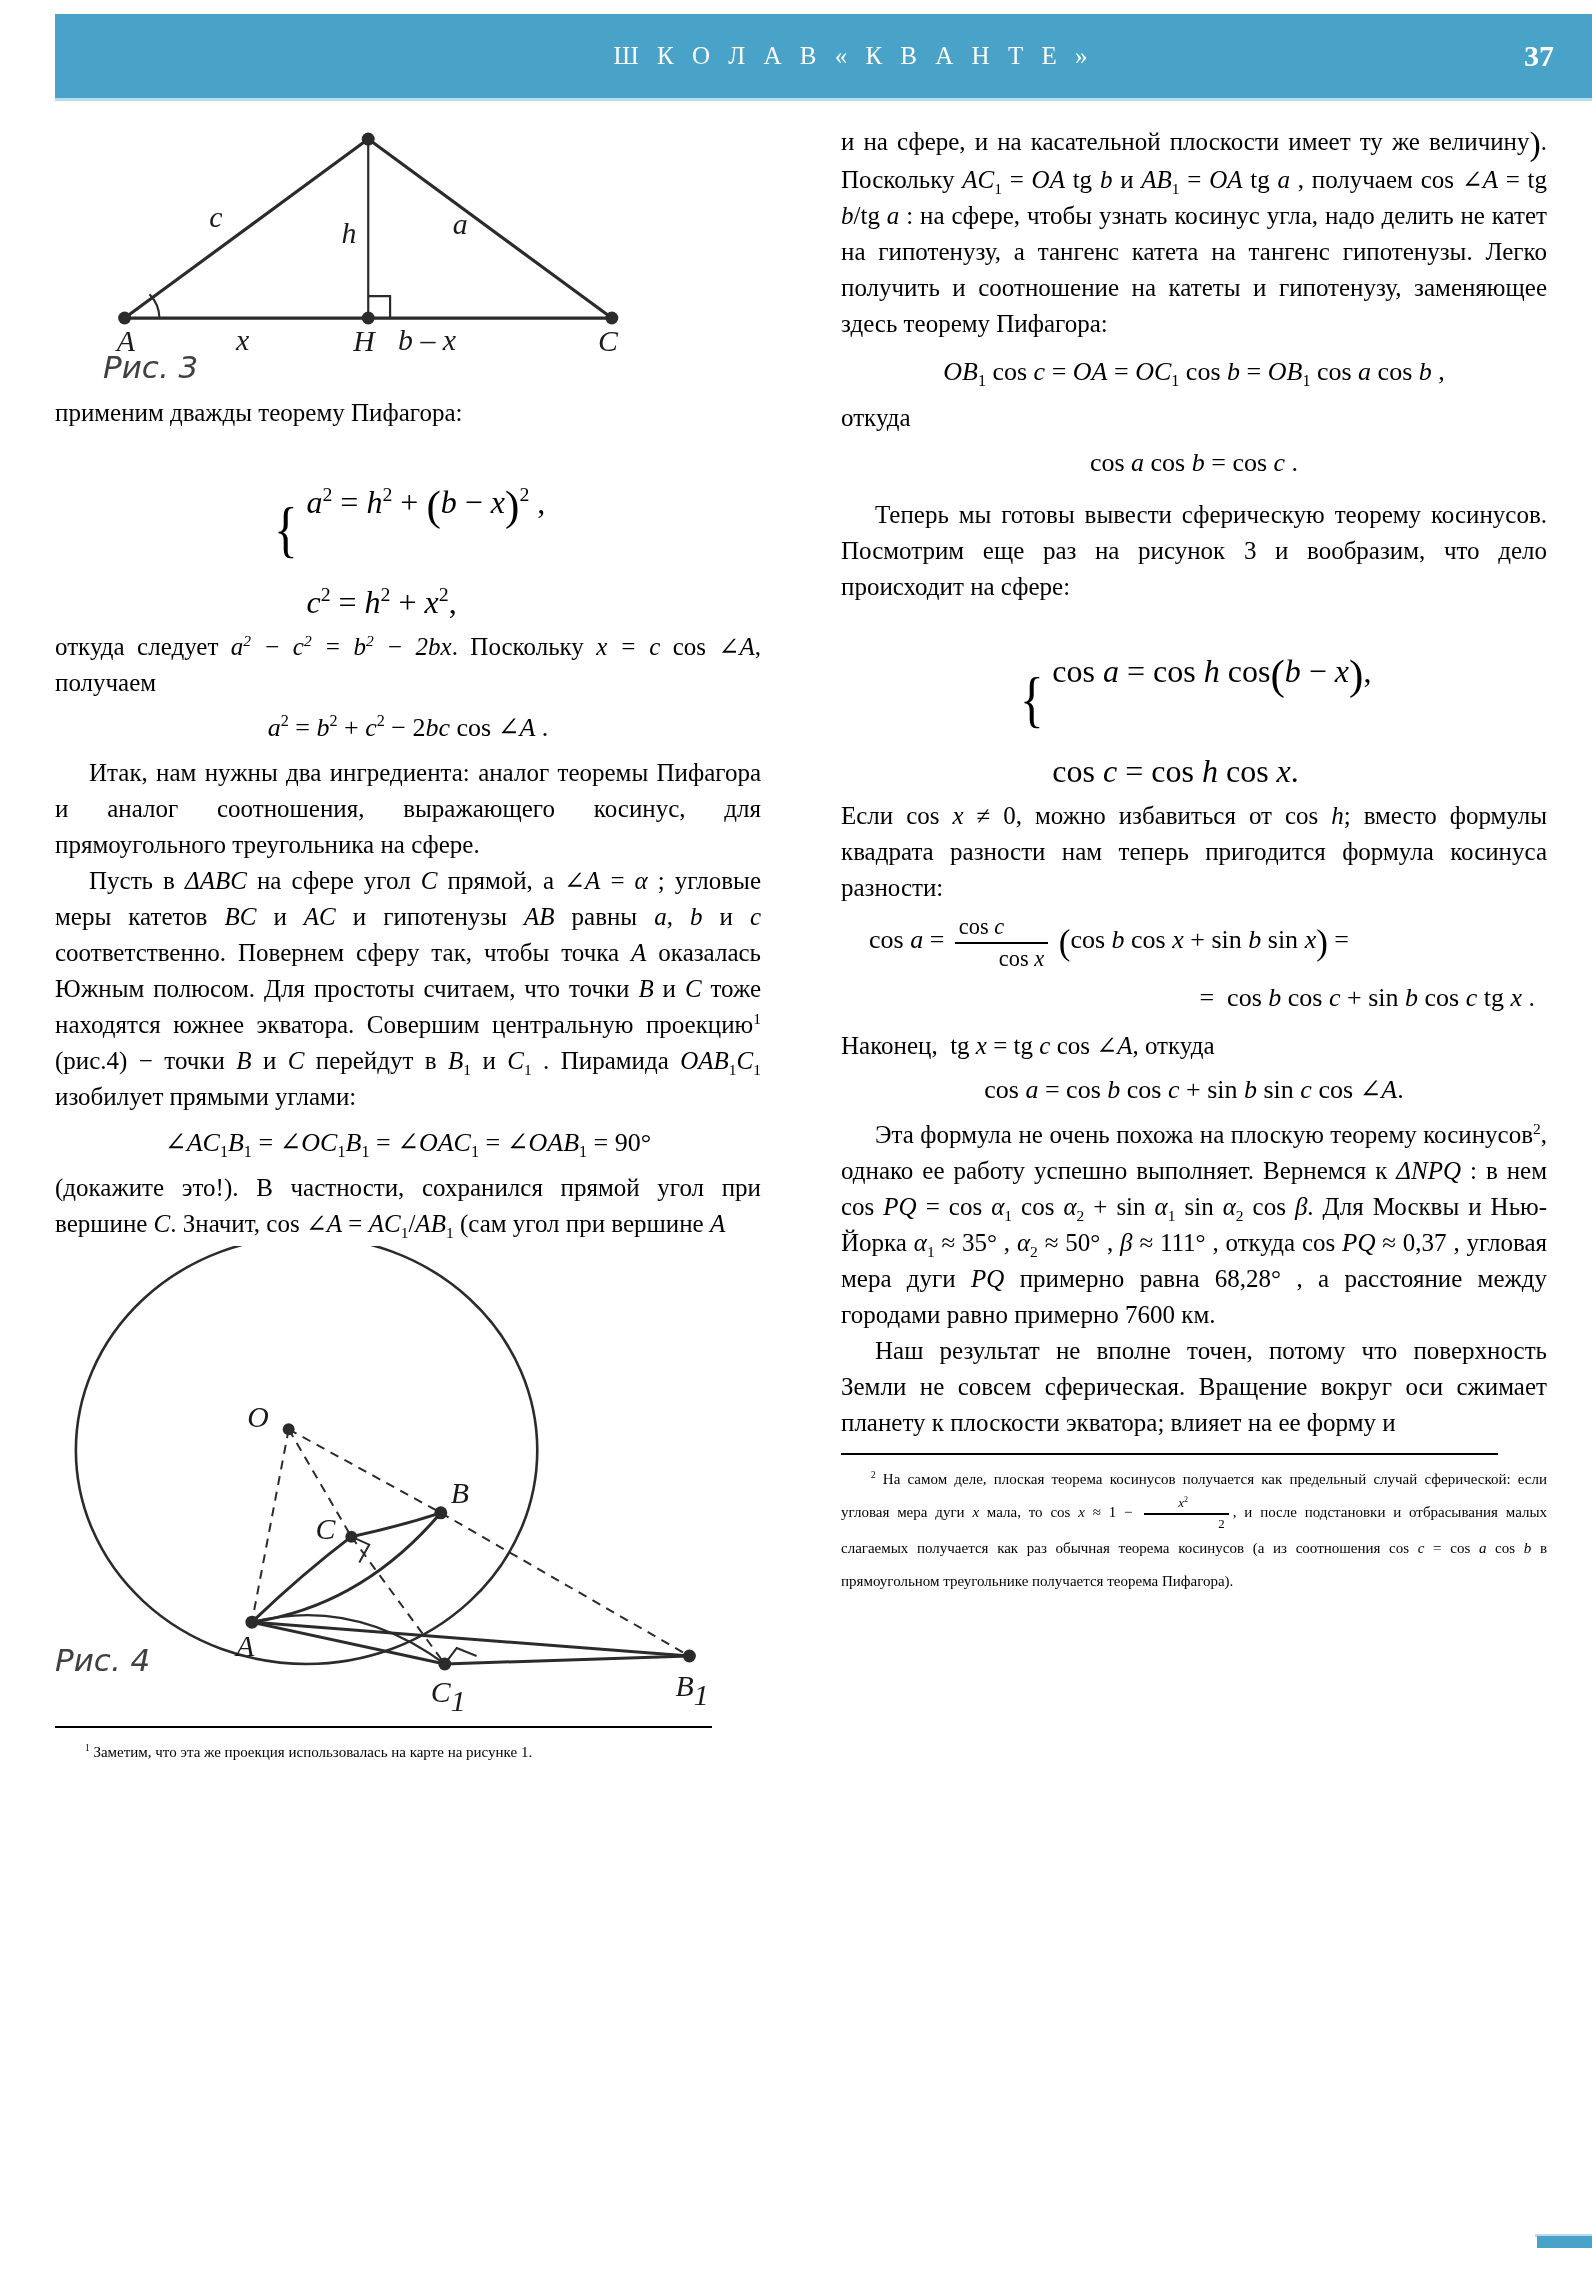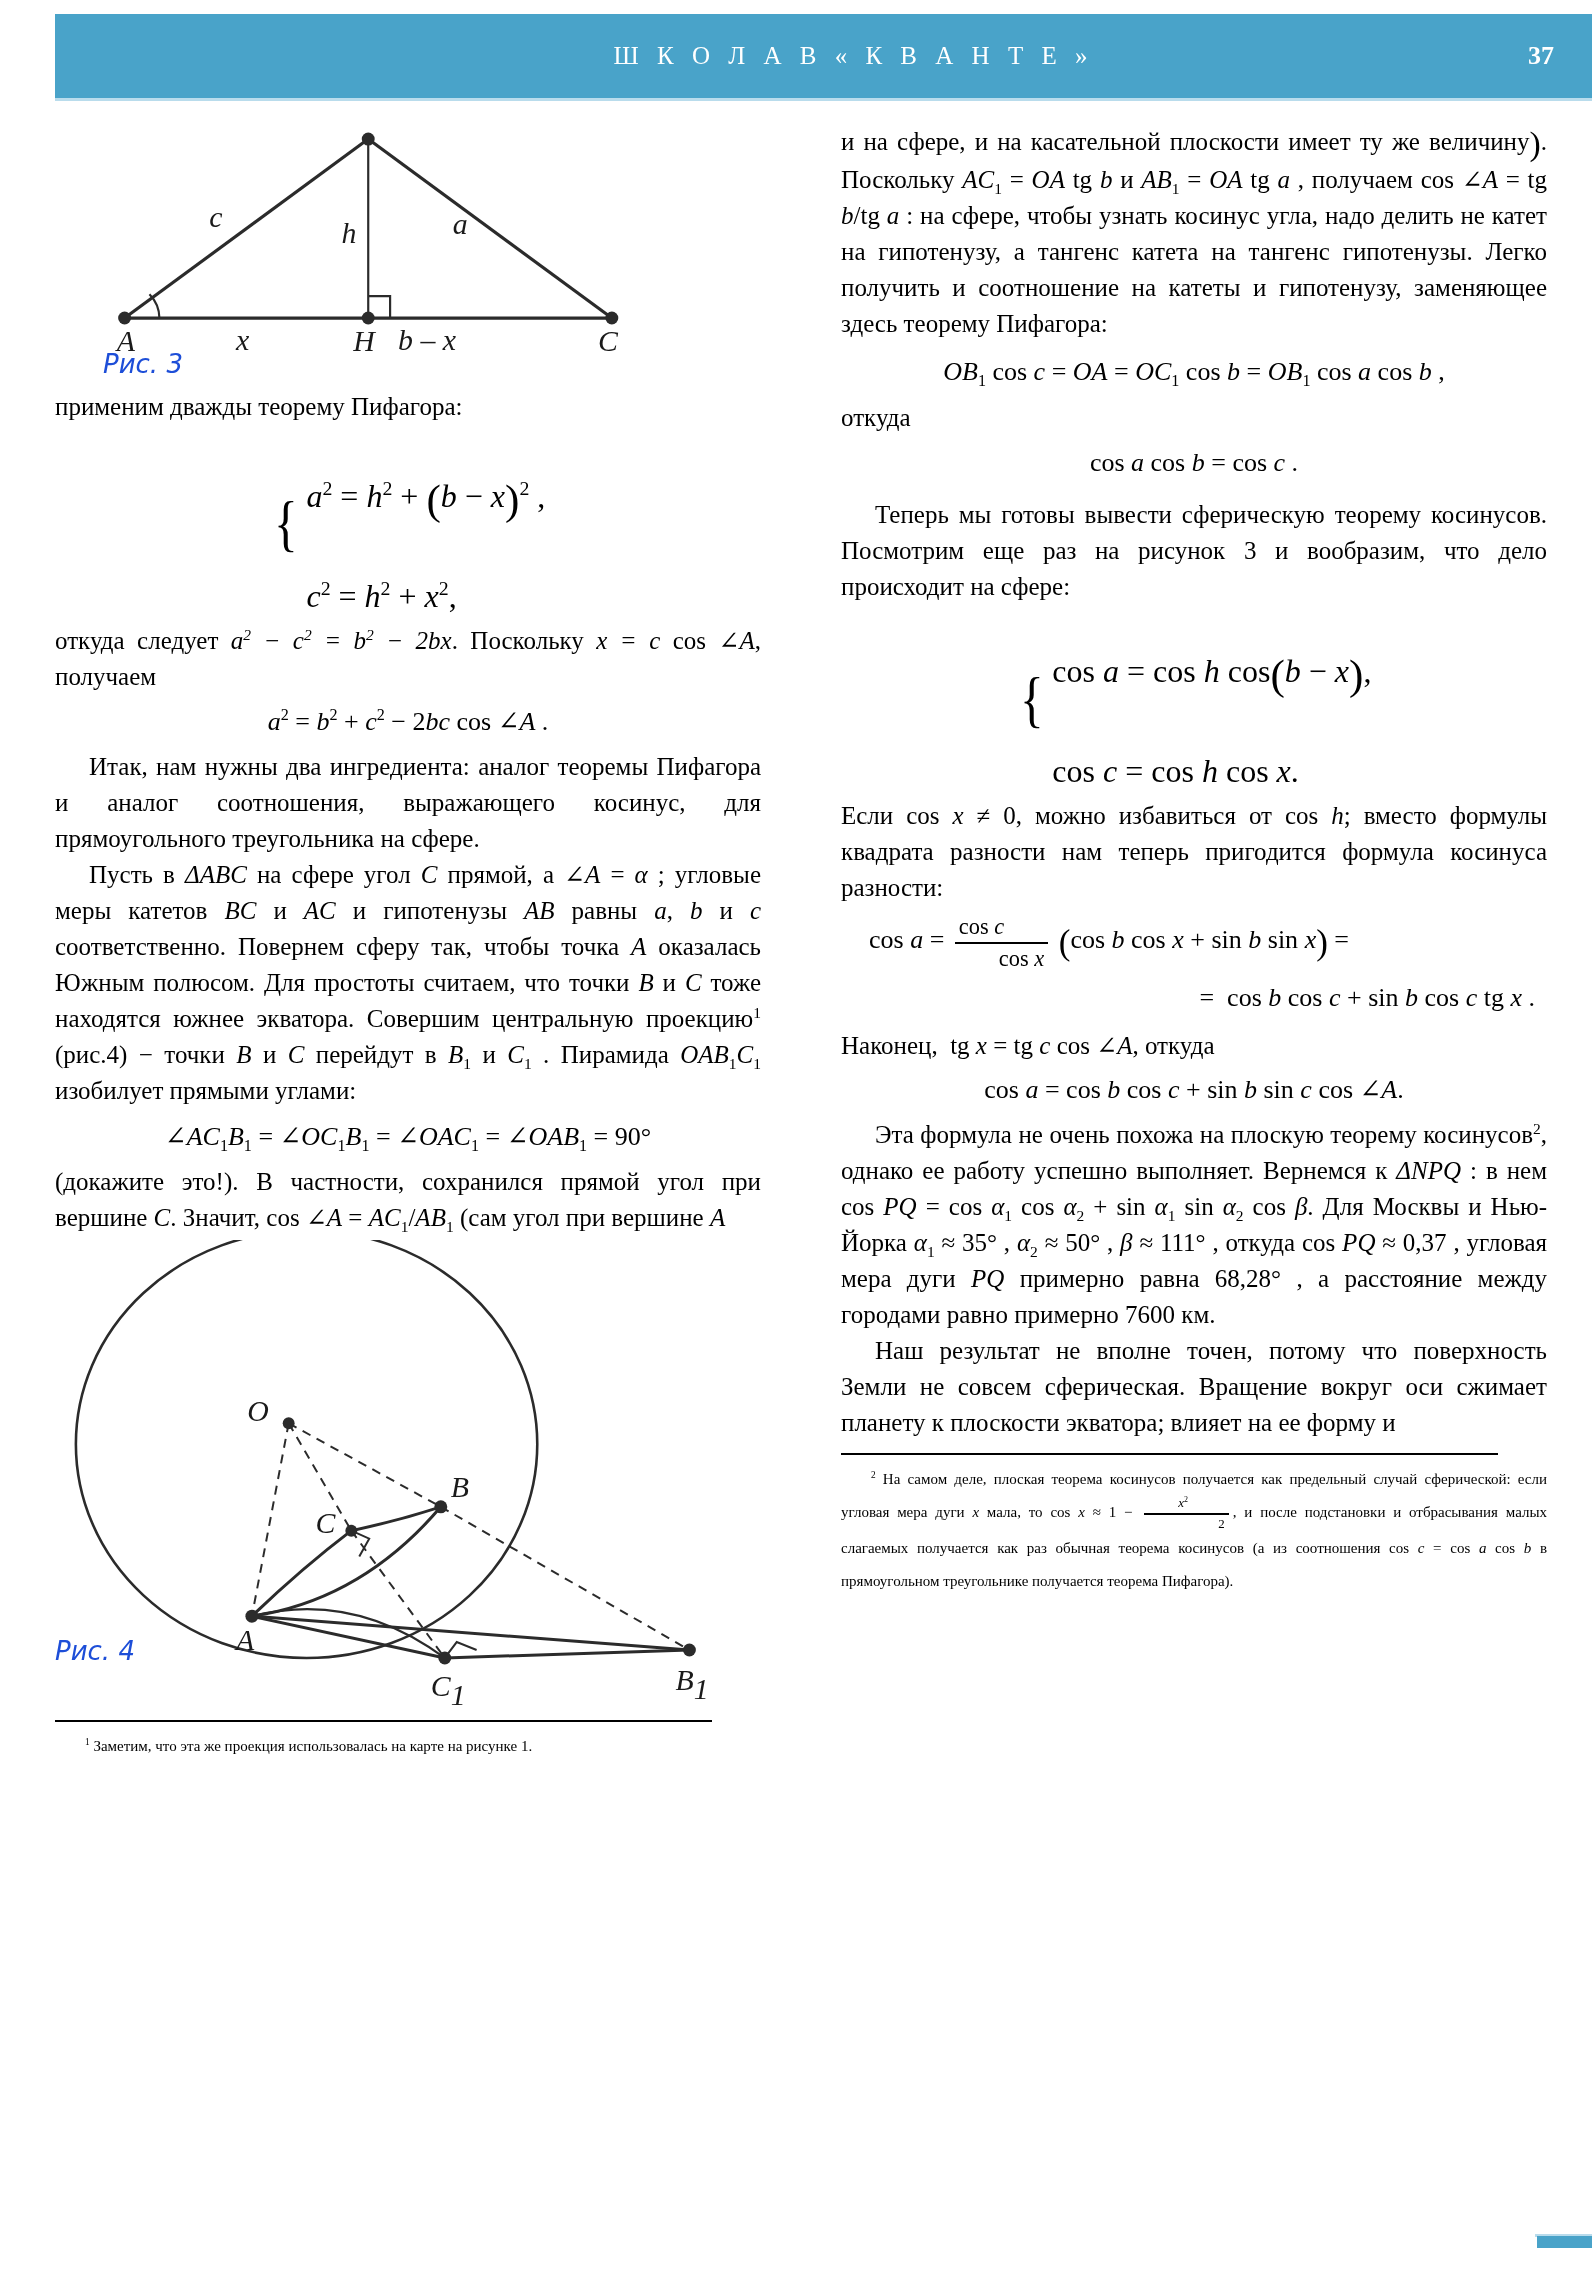--- a/index.html
+++ b/index.html
@@ -42,21 +42,21 @@
     padding-left: 60px;
     box-sizing: border-box;
   }
   .page-number {
     position: absolute;
     right: 38px;
     top: 0;
     height: 84px;
     line-height: 84px;
     color: #ffffff;
-    font-size: 26px;
+    font-size: 30px;
     font-weight: 700;
     font-family: "Liberation Serif", "DejaVu Serif", serif;
   }
   .header-underline {
     position: absolute;
     left: 55px;
     top: 98px;
     width: 1537px;
     height: 3px;
     background: #b9dcec;
@@ -160,22 +160,22 @@
     text-align: justify;
     text-indent: 30px;
     font-size: 15px;
     line-height: 33px;
   }
 
   
   .figcaption {
     font-family: "DejaVu Sans", "Liberation Sans", sans-serif;
     font-style: italic;
-    font-size: 26px;
-    color: #1d4ed8;
+    font-size: 31px;
+    color: #404040;
   }
 
   .fig { position: relative; }
   svg { display: block; }
   text { font-family: "Liberation Serif", "DejaVu Serif", serif; fill: #1a1a1a; }
   text.lbl { font-style: italic; font-size: 30px; }
 </style>
 </head>
 <body>
 

